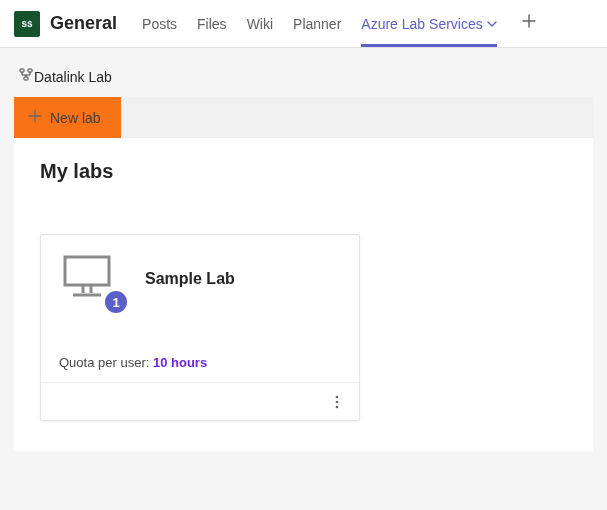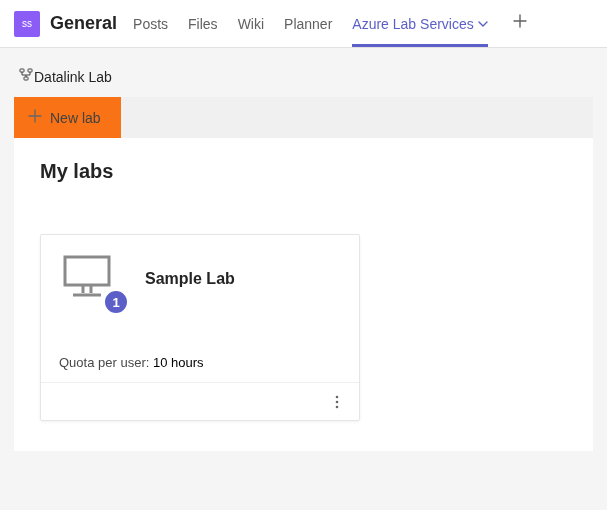--- a/index.html
+++ b/index.html
@@ -16,33 +16,33 @@
       align-items: center;
       height: 48px;
       padding: 0 14px;
       background: #fff;
       border-bottom: 1px solid #e1e1e1;
       gap: 10px;
     }
     .avatar {
       width: 26px;
       height: 26px;
-      background: #8b5cf6;
+      background: #14532d;
       color: #fff;
       font-size: 10px;
       display: flex;
       align-items: center;
       justify-content: center;
       border-radius: 2px;
-      font-weight: 400;
+      font-weight: 700;
     }
     .team-name {
       font-size: 18px;
       font-weight: 700;
-      margin-right: 6px;
+      margin-right: 15px;
     }
     .tabs {
       display: flex;
       align-items: center;
       gap: 20px;
       height: 100%;
       justify-content: flex-end;
     }
     .tab {
       font-size: 14px;
@@ -134,21 +134,21 @@
     }
     .lab-name {
       font-size: 16px;
       font-weight: 700;
     }
     .quota-row {
       font-size: 13px;
       color: #484848;
       padding-bottom: 12px;
     }
-    .quota-row b { font-weight: 400; color: #000000; }
+    .quota-row b { font-weight: 700; color: #6d28d9; }
     .card-foot {
       border-top: 1px solid #eee;
       height: 38px;
       margin: 0 -18px;
       display: flex;
       justify-content: flex-end;
       align-items: center;
       padding: 0 10px;
     }
     .kebab {

